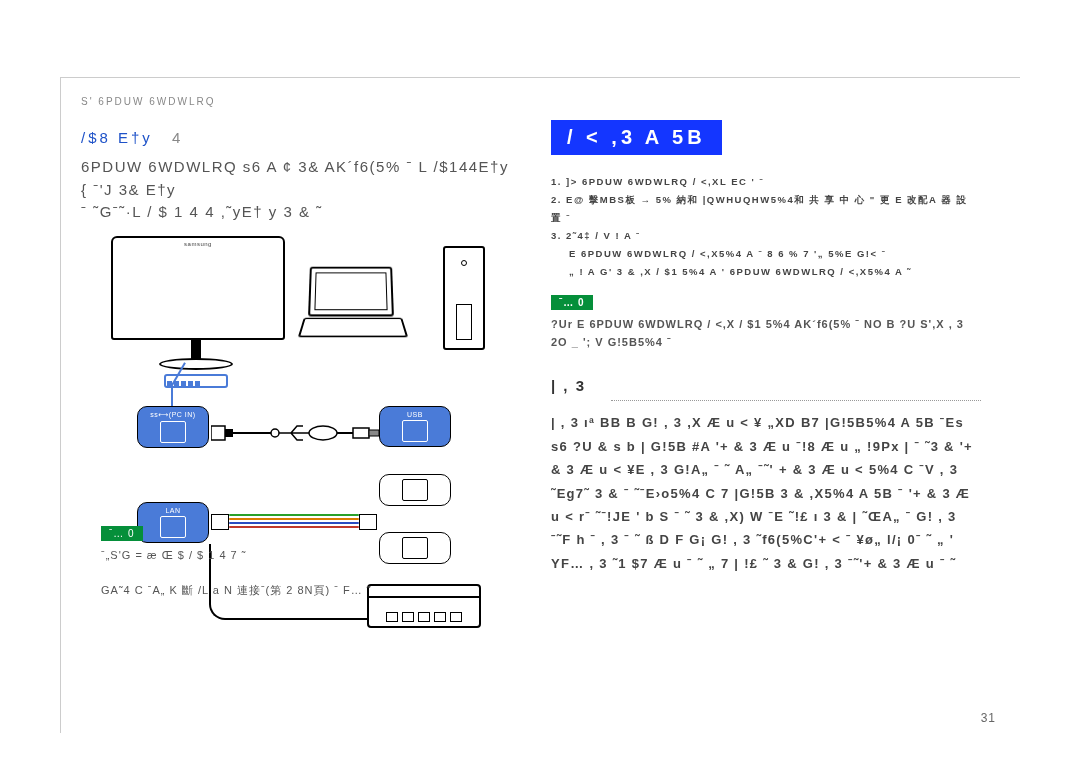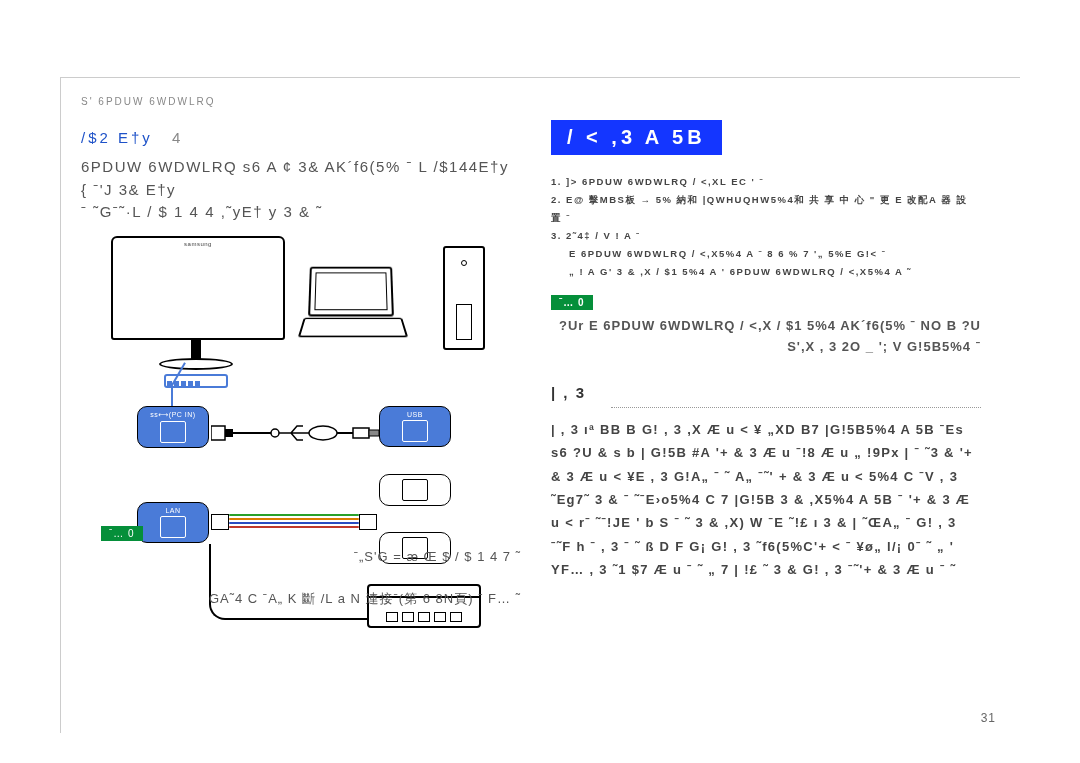--- a/index.html
+++ b/index.html
@@ -101,21 +101,21 @@
   .router::before{content:""; position:absolute; left:-2px; top:-8px; right:-2px; height:10px; border:2px solid #000; border-radius:4px 4px 0 0; background:#fff;}
   .lan-to-router { position:absolute; left:128px; top:308px; width:172px; height:74px; border-left:2px solid #000; border-bottom:2px solid #000; border-radius:0 0 0 16px;}
   .lan-to-router::after{content:""; position:absolute; right:-6px; bottom:-6px; width:10px; height:10px; border:1.5px solid #000; background:#fff;}
   .pcin-line { position:absolute; left:90px; top:150px; width:2px; height:24px; background:#4a7bd8;}
   .pcin-curve { position:absolute; left:90px; top:150px; width:28px; height:2px; background:#4a7bd8; transform-origin:left; transform:rotate(-60deg);}
   
   .note-tag {
     display:inline-block; background:#058f3a; color:#fff;
     font-size:10px; padding:2px 8px; letter-spacing:1px;
   }
-  .note-text { font-size:13px; color:#555; margin-top:6px; line-height:1.6; letter-spacing:1px;text-align:right;}
+  .note-text { font-size:11px; color:#555; margin-top:6px; line-height:1.6; letter-spacing:1px;}
   .left-notes { position:absolute; left:20px; top:430px; width:420px; }
   
   .blue-banner {
     background:#1436ff; color:#fff; font-size:20px; letter-spacing:4px;
     padding:6px 16px; display:inline-block; margin: 24px 0 18px;
   }
   .steps { font-size:9.5px; color:#444; line-height:1.9; letter-spacing:1.5px;}
   .steps .indent { margin-left:18px; display:block;}
   .right-note { margin-top:14px;}
   .sub-heading { font-size:15px; color:#333; margin:26px 0 6px; letter-spacing:2px;}
@@ -125,21 +125,21 @@
 </style>
 </head>
 <body>
 
 <div class="page">
 
   <div class="col-left">
     <div class="breadcrumb">S' 6PDUW 6WDWLRQ</div>
 
     <div class="section-title">
-      <span>/$2 E†y</span>
+      <span>/$8 E†y</span>
       <span class="section-num">4</span>
     </div>
 
     <div class="intro">
       <span>6PDUW 6WDWLRQ s6 A ¢ 3&amp; AK´f6(5% ˉ L   /$144E†y  { ˉ'J  3&amp; E†y</span><br>
       <span>ˉ ˜Gˉ˜·L    / $ 1 4 4 ,˜yE† y   3 &amp; ˜</span>
     </div>
 
     <div class="diagram">
 
@@ -218,21 +218,21 @@
             <span></span>
           </div>
       </div>
 
     </div>
 
     <div class="left-notes">
       <span class="note-tag">ˉ… 0</span>
       <div class="note-text">
         <span>ˉ„S'G = æ Œ $    / $ 1 4 7 ˜</span><br><br>
-        <span>  GA˜4  C ˉA„ K        斷 /L a N 連接ˉ(第 6 8N頁) ˉ  F…  ˜</span>
+        <span>  GA˜4  C ˉA„ K        斷 /L a N 連接ˉ(第 2 8N頁) ˉ  F…  ˜</span>
       </div>
     </div>
   </div>
 
   <div class="col-right">
     <div class="blue-banner">/ &lt; ,3 A 5B</div>
 
     <div class="steps">
       <span>1. ]&gt;  6PDUW 6WDWLRQ  / &lt;,XL EC ' ˉ</span><br>
       <span>2. E@ 擊MBS板 → 5% 納和 |QWHUQHW5%4和 共 享 中 心  "   更 E 改配A 器 設 置 ˉ</span><br>

